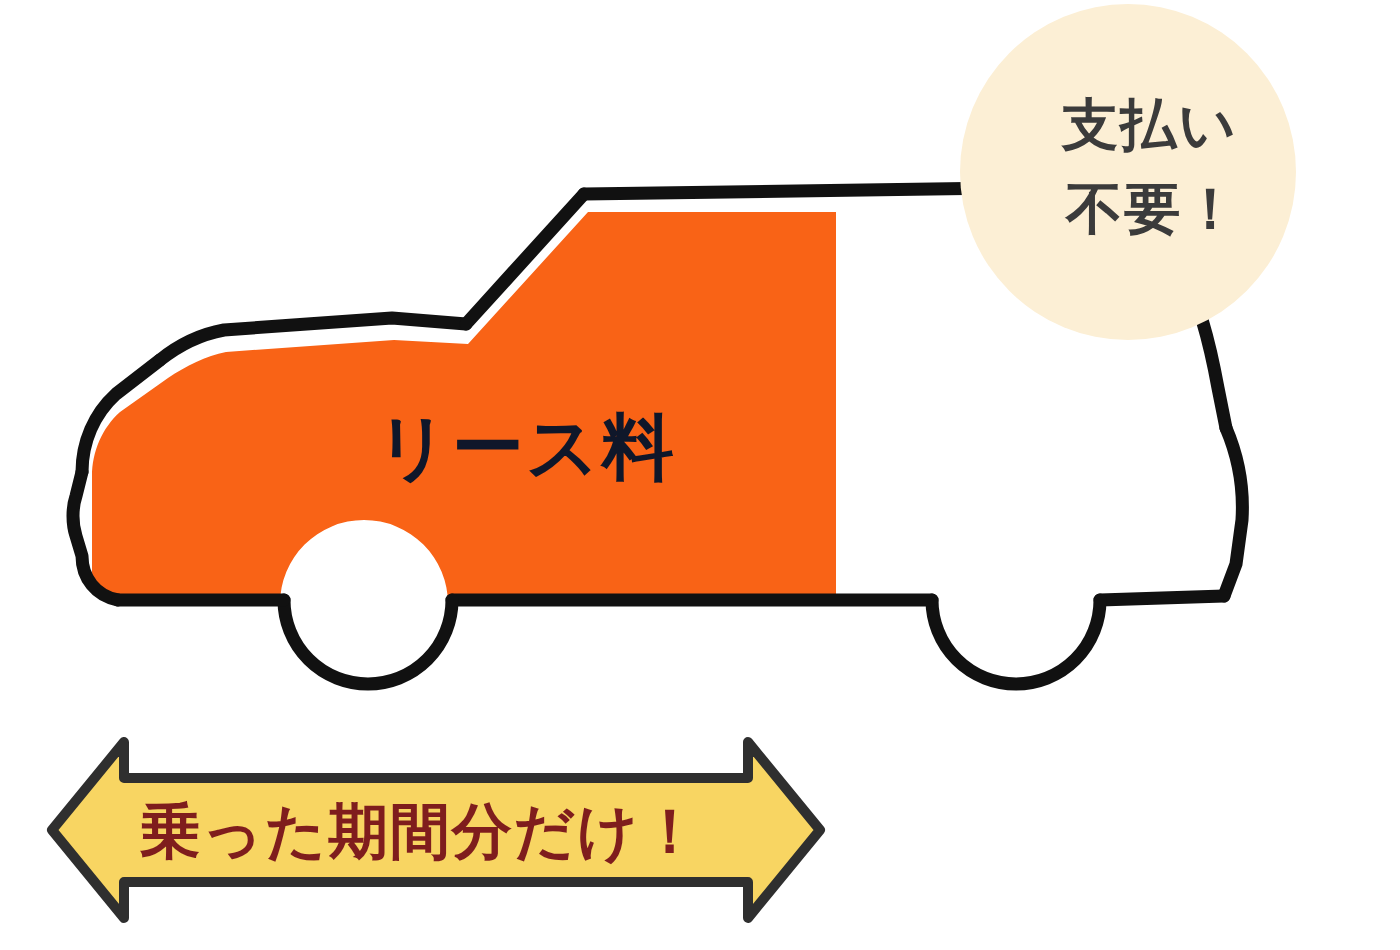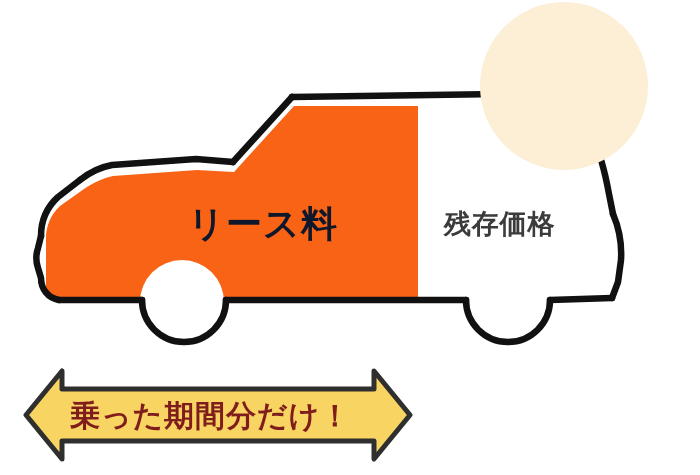--- a/index.html
+++ b/index.html
@@ -196,19 +196,20 @@
                L 374 459
                L 374 441
                L 62 441
                L 62 459 Z"></path>
     </g>
 
   </svg>
 
   <div class="txt" id="lease-label">リース料</div>
 
-  <div class="txt" id="residual-label">残存価格</div>
-
-
+
+  <div class="txt" id="badge-line1">支払い</div>
+
+  <div class="txt" id="badge-line2">不要！</div>
 
   <div class="txt" id="arrow-label">乗った期間分だけ！</div>
 
 </div>
 
 </body></html>

